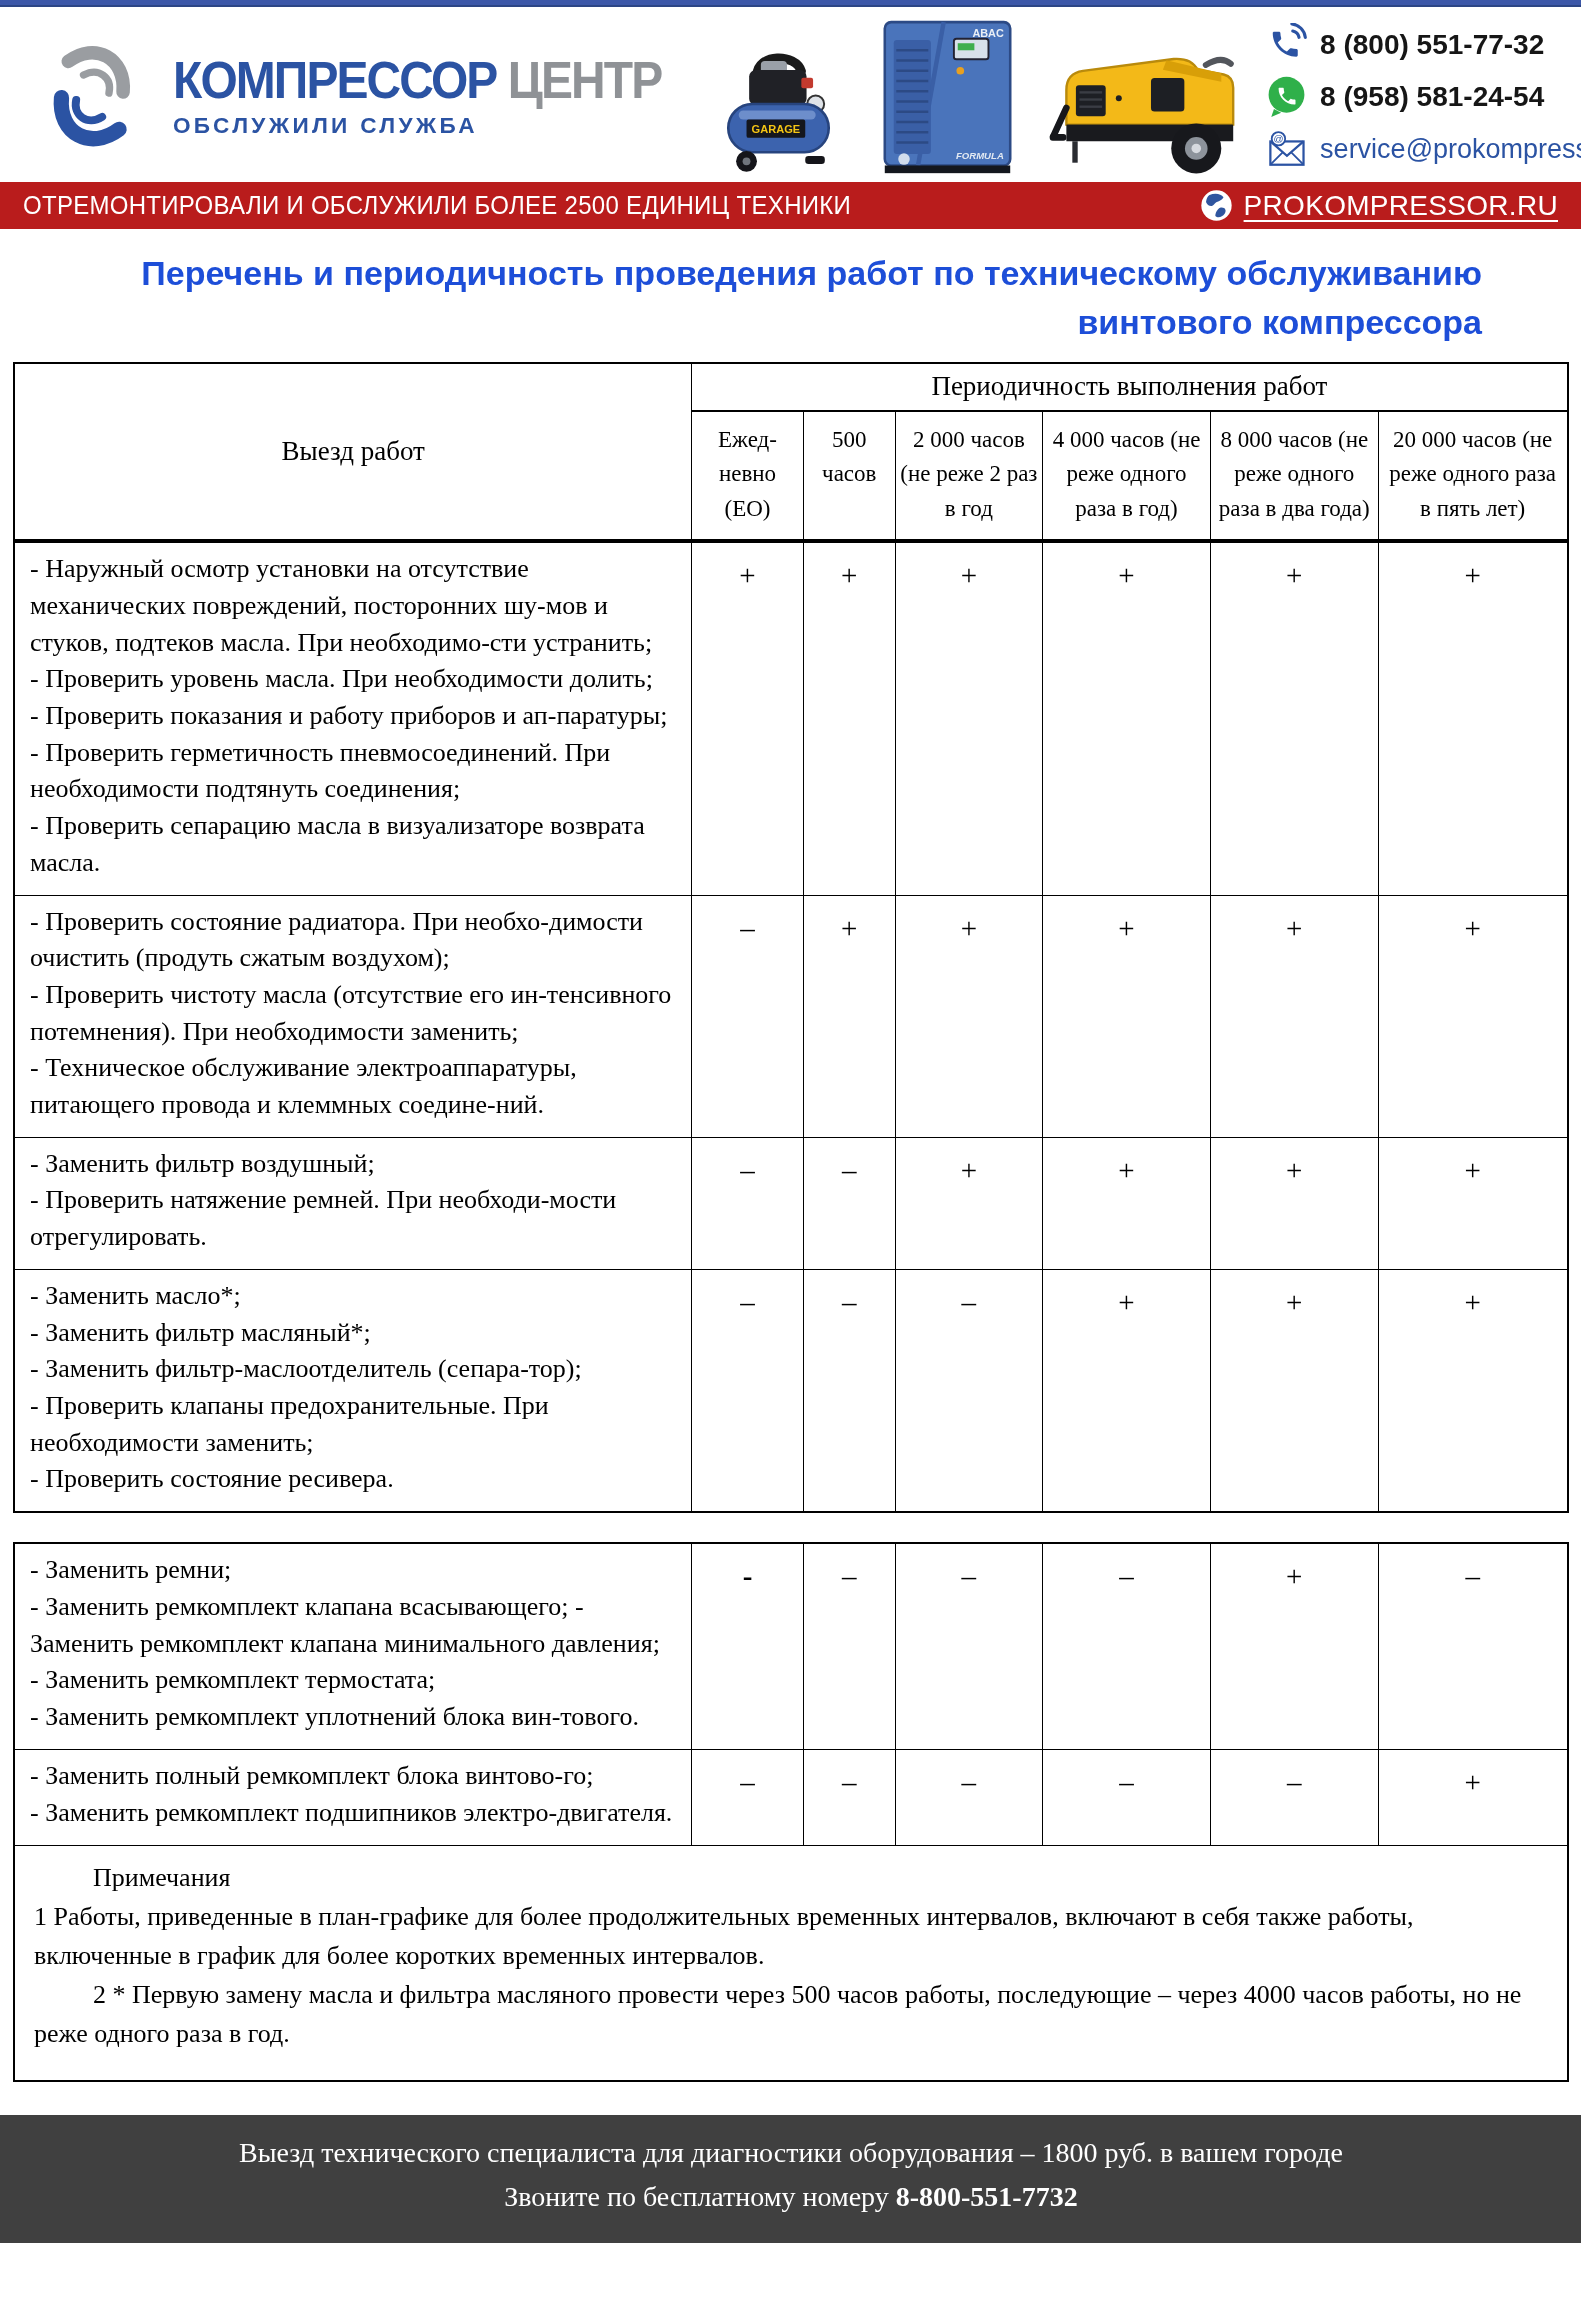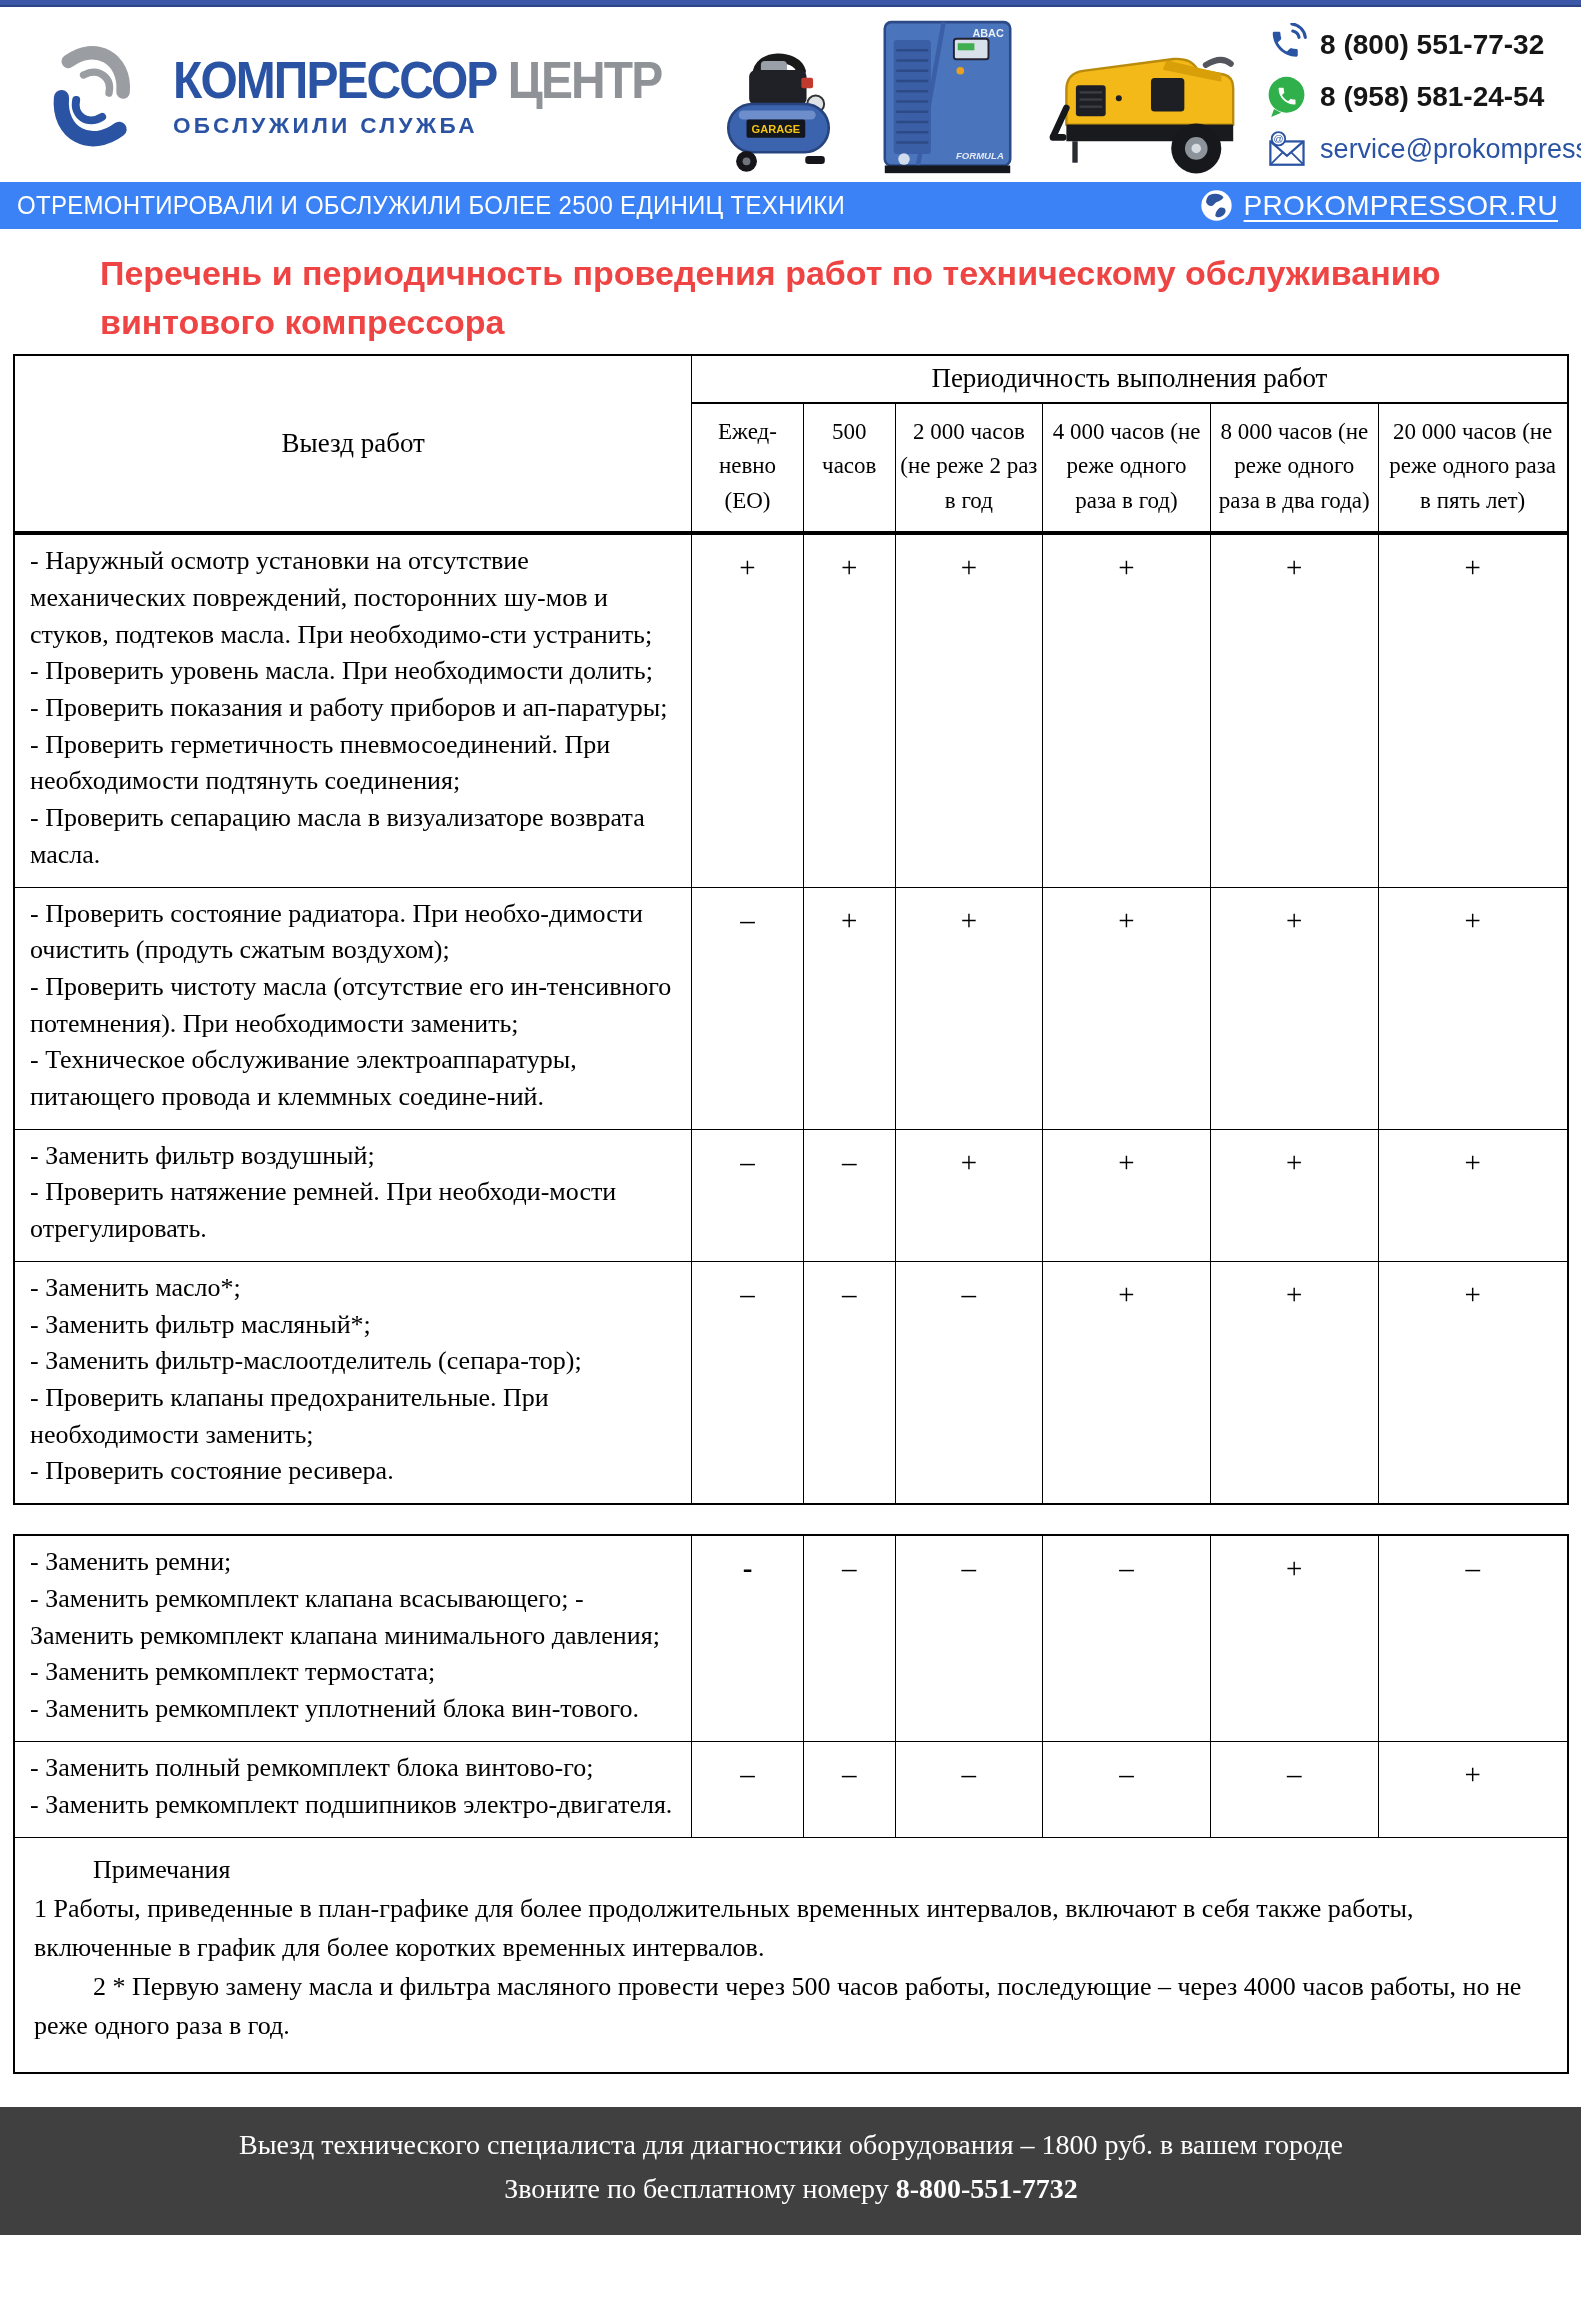--- a/index.html
+++ b/index.html
@@ -33,37 +33,37 @@
   }
   .products { display:flex; align-items:flex-end; gap:29px; margin:0 17.3px; flex:0 0 auto; }
   .products svg { display:block; }
   .contacts { display:flex; flex-direction:column; gap:9.3px; font-family:"Liberation Sans", sans-serif; flex:0 0 auto; padding-right:4px;}
   .contact-row { display:flex; align-items:center; gap:12px; font-weight:bold; font-size:28px; color:#161616; white-space:nowrap; }
   .contact-row.email-row { font-weight:normal; font-size:27px; color:#2b53a3; }
   .cicon { width:43px; height:43px; flex:0 0 auto; }
 
   
   .banner {
-    background:#3b82f6; color:#fff; height:47px;
+    background:#b91c1c; color:#fff; height:47px;
     display:flex; align-items:center; justify-content:space-between;
-    padding:0 24px 0 17px; font-family:"Liberation Sans", sans-serif;
+    padding:0 24px 0 23px; font-family:"Liberation Sans", sans-serif;
   }
   .banner-text { font-size:25px; letter-spacing:0.3px; transform:scaleX(.96); transform-origin:left center; white-space:nowrap; }
   .banner-site { display:flex; align-items:center; gap:9.3px; }
   .banner-site a {
     color:#fff; font-size:28px; text-decoration:underline; text-underline-offset:5.3px;
     letter-spacing:0.3px; white-space:nowrap;
   }
   .globe { width:35px; height:35px; }
 
   
   .title {
     font-family:"Liberation Sans", sans-serif; font-weight:bold;
-    font-size:34px; line-height:1.42; text-align:left;
-    margin:20px 100px 8px; color:#ef4444;
+    font-size:34px; line-height:1.42; text-align:right;
+    margin:20px 100px 16px; color:#1d4ed8;
   }
 
   
   .twrap { padding:0 13.3px; }
   table.t {
     width:100%; border-collapse:collapse; table-layout:fixed;
     border:2px solid #000;
   }
   table.t th, table.t td { border:1.3px solid #000; }
   col.c-works { width:43.6%; }

